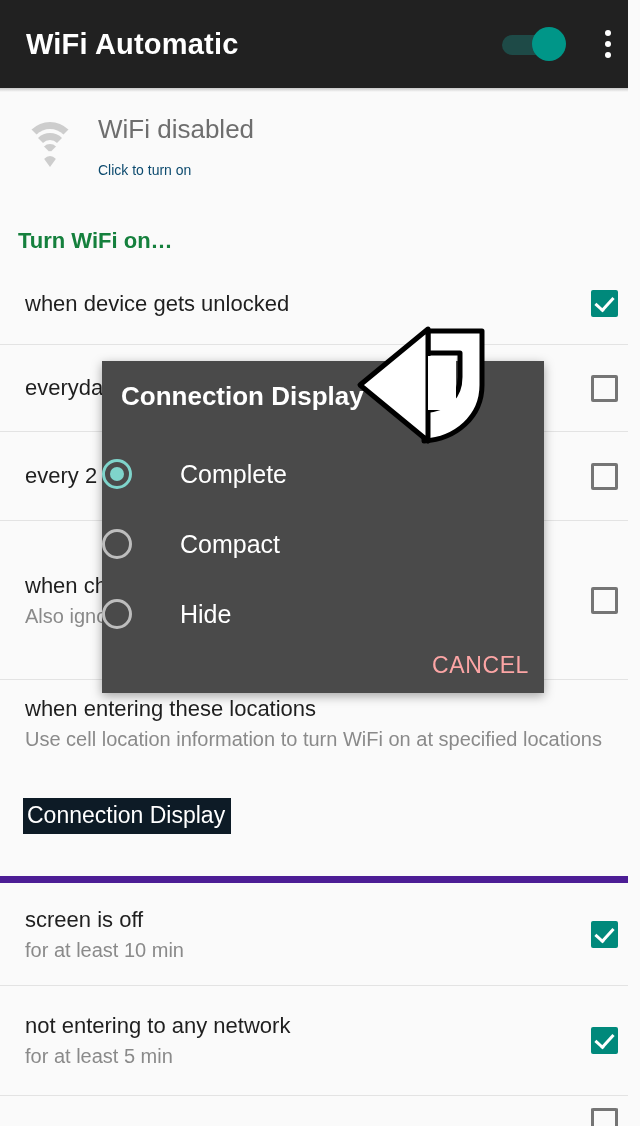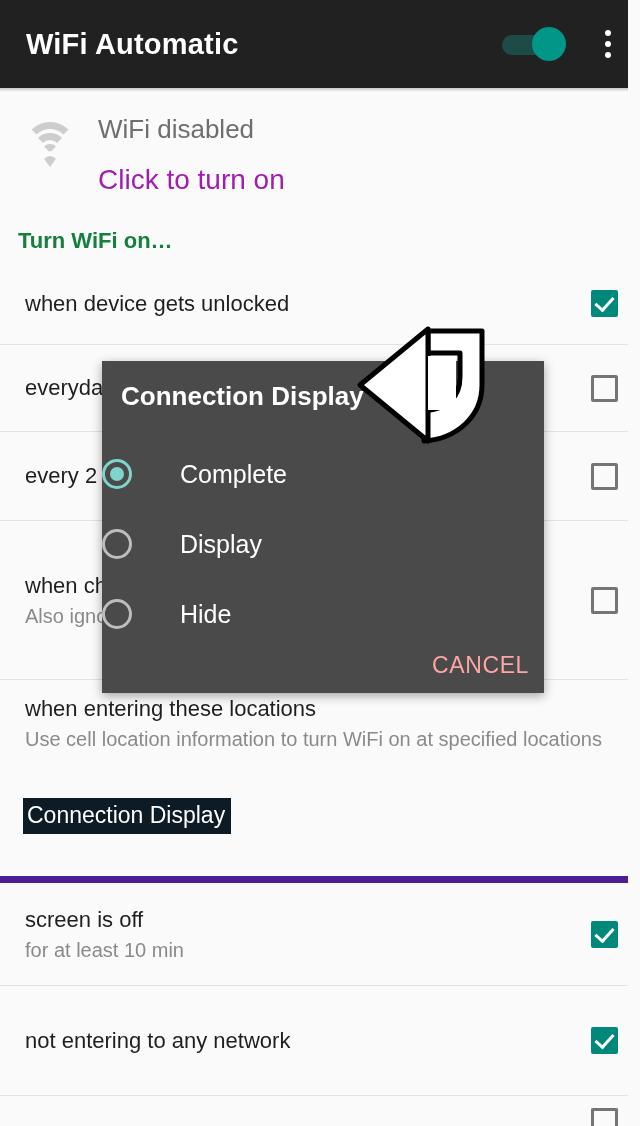--- a/index.html
+++ b/index.html
@@ -125,24 +125,24 @@
     border-right: 8px solid transparent;
     border-top: 11px solid #cdcdcd;
   }
   .status-texts { margin-left: 20px; padding-top: 2px; }
   .status-title {
     font-size: 26px;
     color: #6e6e6e;
     line-height: 34px;
   }
   .status-sub {
-    font-size: 28px;
-    color: #a21caf;
+    font-size: 14px;
+    color: #0c4a6e;
     line-height: 32px;
-    margin-top: 18px;
+    margin-top: 8px;
   }
 
   
   .section-link {
     position: absolute;
     top: 228px; left: 18px;
     font-size: 22px;
     color: #15803d;
     font-weight: bold;
   }
@@ -367,20 +367,21 @@
       <div class="row-texts">
         <div class="row-title">screen is off</div>
         <div class="row-sub">for at least 10 min</div>
       </div>
       <div class="cbox on"></div>
     </div>
 
     <div class="row" style="height:110px">
       <div class="row-texts">
         <div class="row-title">not entering to any network</div>
+        <div class="row-sub">for at least 5 min</div>
       </div>
       <div class="cbox on"></div>
     </div>
 
     <div class="row" style="height:40px;border-bottom:none;align-items:flex-start;padding-top:12px">
       <div class="row-texts"></div>
       <div class="cbox off" style="height:26px;border-bottom:none"></div>
     </div>
 
   </div>
@@ -388,21 +389,21 @@
   <div class="dialog">
     <div class="dialog-title">Connection Display</div>
 
     <div class="dialog-options">
       <div class="opt">
         <div class="radio sel"></div>
         <div class="opt-label">Complete</div>
       </div>
       <div class="opt">
         <div class="radio"></div>
-        <div class="opt-label">Display</div>
+        <div class="opt-label">Compact</div>
       </div>
       <div class="opt">
         <div class="radio"></div>
         <div class="opt-label">Hide</div>
       </div>
     </div>
 
     <div class="dialog-cancel">CANCEL</div>
   </div>
 

